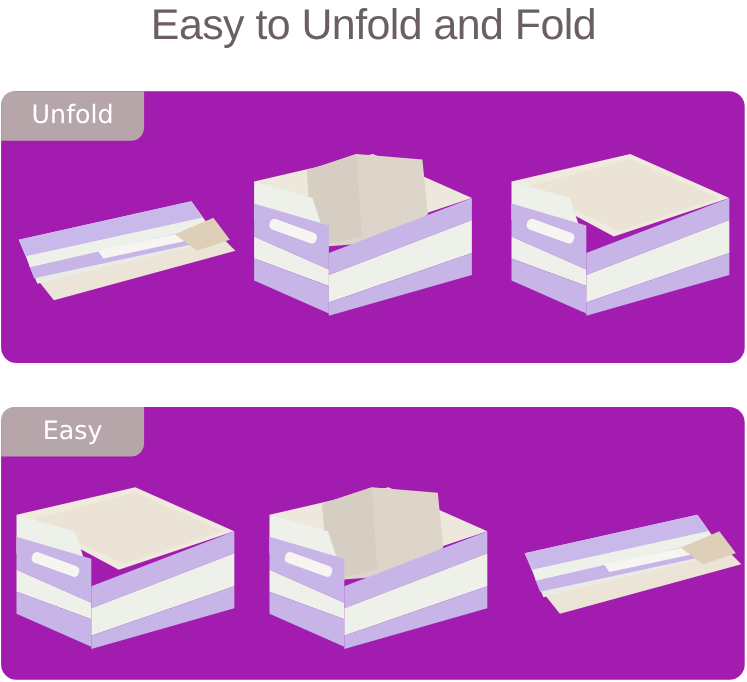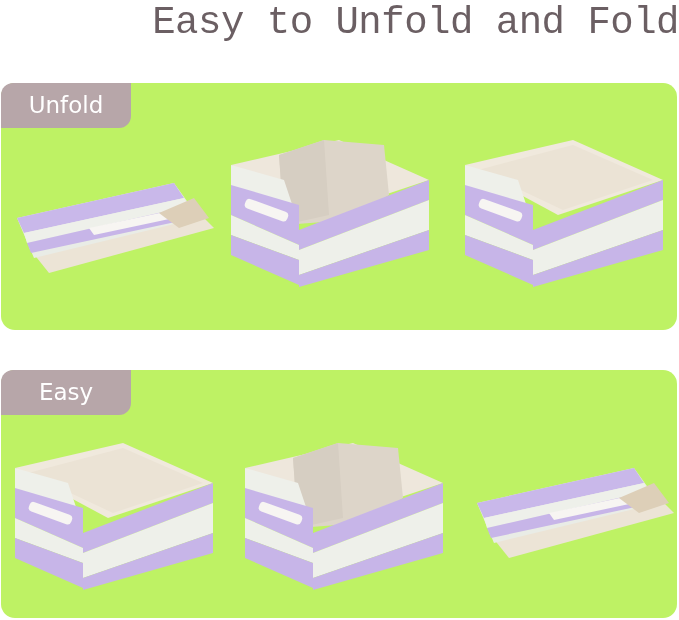--- a/index.html
+++ b/index.html
@@ -1,18 +1,18 @@
 <!DOCTYPE html>
 <html><head>
 <meta charset="utf-8">
 <style>
   html, body { margin:0; padding:0; background:#ffffff; }
   body { width:679px; height:620px; position:relative; overflow:hidden; font-family:"DejaVu Sans", sans-serif; }
-  .title { position:absolute; left:0; top:0; width:679px; text-align:right; font-size:39px; line-height:46px; color:#6b5f63; letter-spacing:-0.5px; font-family:Liberation Mono, monospace; }
-  .panel { position:absolute; left:1px; width:676px; background:#bef264; border-radius:14px; }
+  .title { position:absolute; left:0; top:0; width:679px; text-align:center; font-size:39px; line-height:46px; color:#6b5f63; letter-spacing:-0.5px; font-family:Liberation Sans, sans-serif; }
+  .panel { position:absolute; left:1px; width:676px; background:#a21caf; border-radius:14px; }
   .panel.top { top:83px; height:247px; }
   .panel.bottom { top:370px; height:248px; }
   .tab { position:absolute; left:0; top:0; width:130px; height:45px; background:#b7a6a9; border-radius:12px 0 12px 0; color:#ffffff; font-size:23px; line-height:45px; text-align:center; }
   .item { position:absolute; }
   svg { display:block; }
 </style>
 </head>
 <body>
 
 <div class="title">Easy to Unfold and Fold</div>

